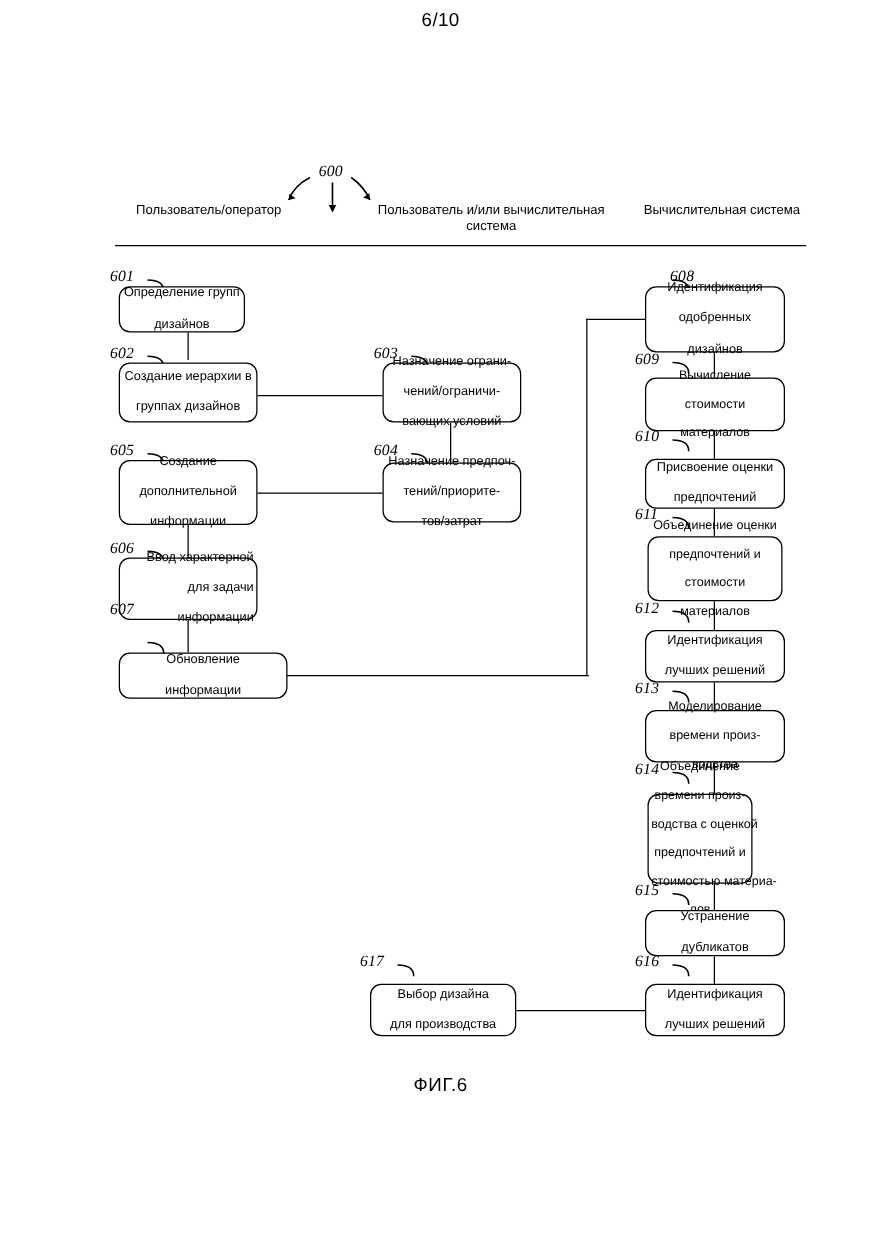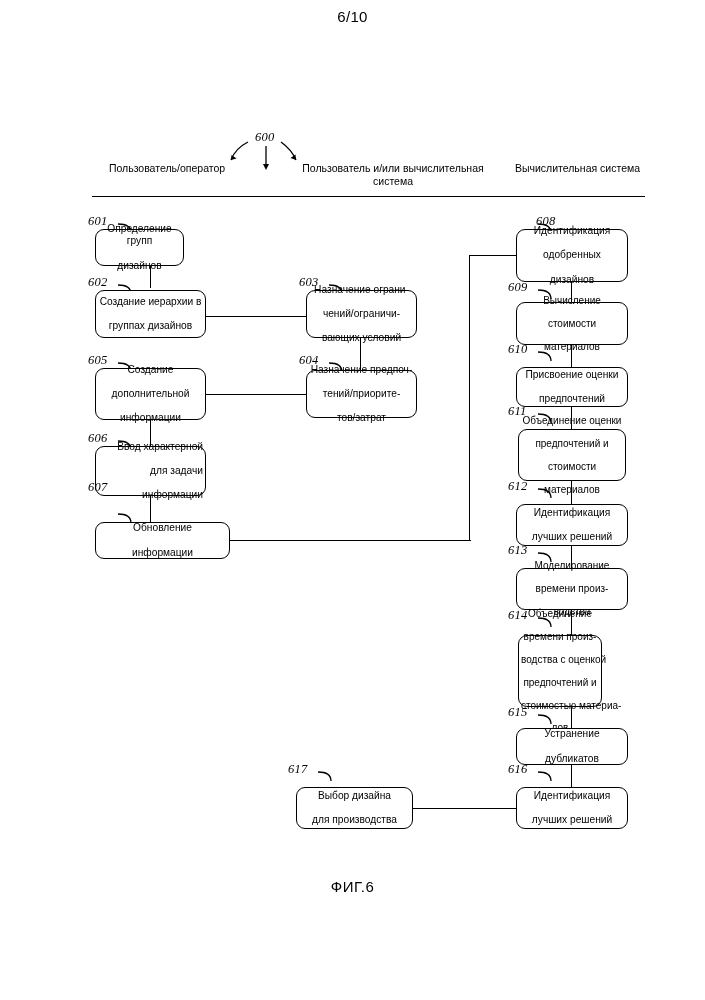--- a/index.html
+++ b/index.html
@@ -10,21 +10,21 @@
     color:#000000;
     overflow:hidden;
   }
   #sheet{position:absolute;inset:0;}
 
   .page-num{
     position:absolute;left:0;right:0;top:8px;
     text-align:center;font-size:15px;letter-spacing:.3px;
   }
   .fig-caption{
-    position:absolute;left:0;right:0;top:878px;
+    position:absolute;left:0;right:0;top:860px;
     text-align:center;font-size:15px;letter-spacing:.5px;
   }
 
   .col-header{
     position:absolute;text-align:center;font-size:10.5px;line-height:13px;
   }
 
   .divider{
     position:absolute;left:92px;top:196px;width:553px;height:0;
     border-top:1.6px solid #000;
@@ -145,21 +145,21 @@
   <div class="ref" style="left:508px;top:280px;">609</div>
   <div class="ref" style="left:508px;top:342px;">610</div>
   <div class="ref" style="left:508px;top:404px;">611</div>
   <div class="ref" style="left:508px;top:479px;">612</div>
   <div class="ref" style="left:508px;top:543px;">613</div>
   <div class="ref" style="left:508px;top:608px;">614</div>
   <div class="ref" style="left:508px;top:705px;">615</div>
   <div class="ref" style="left:508px;top:762px;">616</div>
   <div class="ref" style="left:288px;top:762px;">617</div>
 
-  <div class="box" style="left:95px;top:229px;width:89px;height:37px;">
+  <div class="box" style="left:95px;top:229px;width:101px;height:37px;">
     <span><span>Определение групп</span><br>
           <span>дизайнов</span></span>
   </div>
 
   <div class="box" style="left:95px;top:290px;width:111px;height:48px;">
     <span><span>Создание иерархии в</span><br>
           <span>группах дизайнов</span></span>
   </div>
 
   <div class="box" style="left:306px;top:290px;width:111px;height:48px;">

